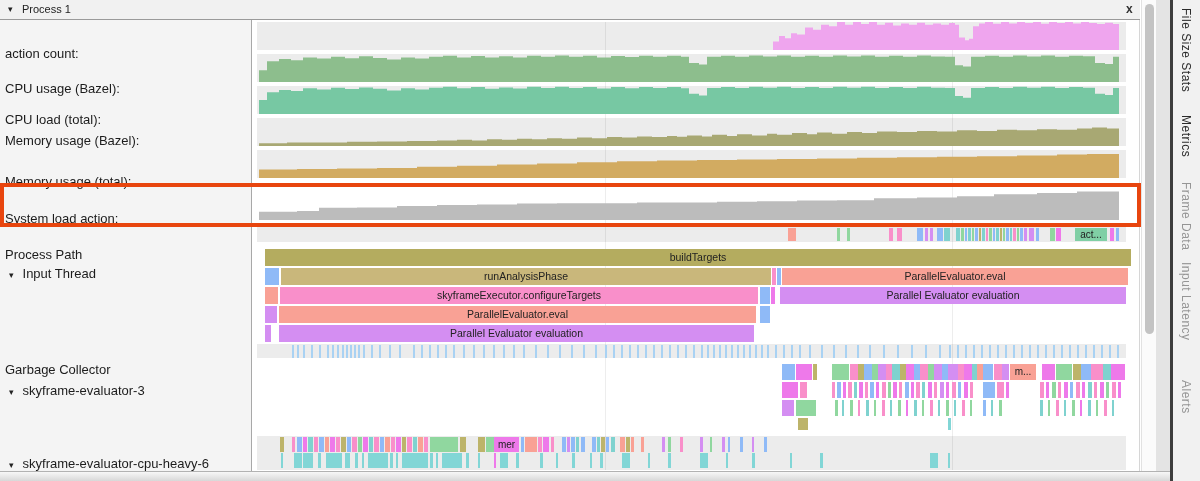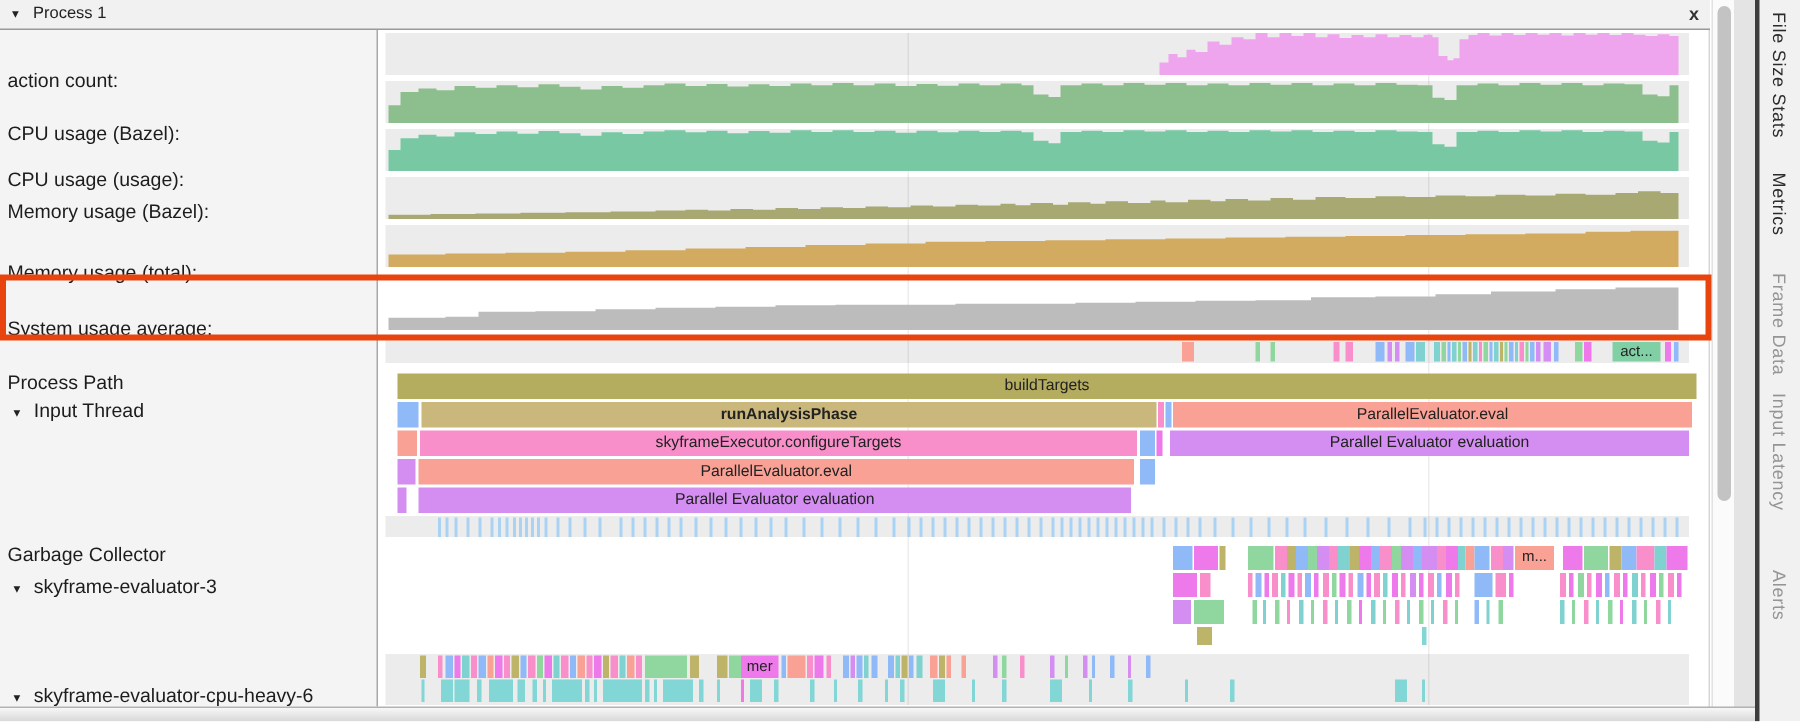--- a/index.html
+++ b/index.html
@@ -43,24 +43,24 @@
 <div class="window">
   <div class="panel-header">
     <span class="tri">▾</span>
     <span class="proc-title">Process 1</span>
   </div>
   <span class="close-x">x</span>
 
   <div class="left-col" id="leftCol">
       <div class="row-label" style="top: 26px; text-align: center;"><span>action count:</span></div>
       <div class="row-label" style="top: 61px;"><span>CPU usage (Bazel):</span></div>
-      <div class="row-label" style="top: 92px;"><span>CPU usage (usage):</span></div>
+      <div class="row-label" style="top: 92px;"><span>CPU load (total):</span></div>
       <div class="row-label" style="top: 113px;"><span>Memory usage (Bazel):</span></div>
       <div class="row-label" style="top: 154px;"><span>Memory usage (total):</span></div>
-      <div class="row-label" style="top: 191px;"><span>System usage average:</span></div>
+      <div class="row-label" style="top: 191px;"><span>System load action:</span></div>
       <div class="row-label" style="top: 227px;"><span>Process Path</span></div>
       <div class="row-label" style="top: 246px;"><span class="rl-tri">▾</span><span>Input Thread</span></div>
       <div class="row-label" style="top: 342px;"><span>Garbage Collector</span></div>
       <div class="row-label" style="top: 363px;"><span class="rl-tri">▾</span><span>skyframe-evaluator-3</span></div>
       <div class="row-label" style="top: 436px;"><span class="rl-tri">▾</span><span>skyframe-evaluator-cpu-heavy-6</span></div>
     </div>
   <div id="chartRegion"></div>
 
   <div class="highlight"></div>
   <div class="panel-edge"></div>
@@ -143,21 +143,21 @@
     <div class="bar" style="left: 1056px; top: 228px; width: 5px; height: 13px; background: rgb(238, 121, 234); line-height: 13px;"></div>
     <div class="bar" style="left: 1075px; top: 228px; width: 32px; height: 13px; background: rgb(128, 207, 165); line-height: 13px;">
       <span style="font-size: 10px;">act...</span>
     </div>
     <div class="bar" style="left: 1110px; top: 228px; width: 4px; height: 13px; background: rgb(238, 121, 234); line-height: 13px;"></div>
     <div class="bar" style="left: 1116px; top: 228px; width: 3px; height: 13px; background: rgb(143, 186, 247); line-height: 13px;"></div>
     <div class="bar" style="left: 265px; top: 249px; width: 866px; height: 17px; background: rgb(180, 172, 95); line-height: 17px;">
       <span style="font-size: 10.5px;">buildTargets</span>
     </div>
     <div class="bar" style="left: 265px; top: 268px; width: 14px; height: 17px; background: rgb(143, 186, 247); line-height: 17px;"></div>
-    <div class="bar" style="left: 281px; top: 268px; width: 490px; height: 17px; background: rgb(201, 183, 123); line-height: 17px; font-weight: bold;">
+    <div class="bar" style="left: 281px; top: 268px; width: 490px; height: 17px; background: rgb(201, 183, 123); line-height: 17px;">
       <span style="font-size: 10.5px;">runAnalysisPhase</span>
     </div>
     <div class="bar" style="left: 772px; top: 268px; width: 4px; height: 17px; background: rgb(249, 143, 202); line-height: 17px;"></div>
     <div class="bar" style="left: 777px; top: 268px; width: 4px; height: 17px; background: rgb(143, 186, 247); line-height: 17px;"></div>
     <div class="bar" style="left: 782px; top: 268px; width: 346px; height: 17px; background: rgb(249, 161, 149); line-height: 17px;">
       <span style="font-size: 10.5px;">ParallelEvaluator.eval</span>
     </div>
     <div class="bar" style="left: 265px; top: 287px; width: 13px; height: 17px; background: rgb(249, 161, 149); line-height: 17px;"></div>
     <div class="bar" style="left: 280px; top: 287px; width: 478px; height: 17px; background: rgb(249, 143, 202); line-height: 17px;">
       <span style="font-size: 10.5px;">skyframeExecutor.configureTargets</span>

